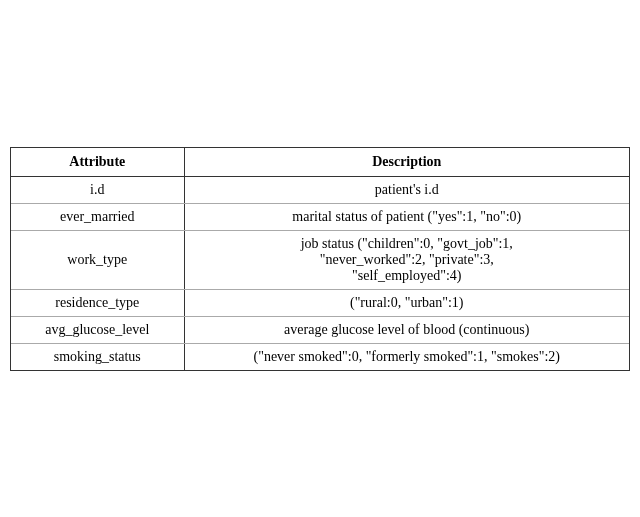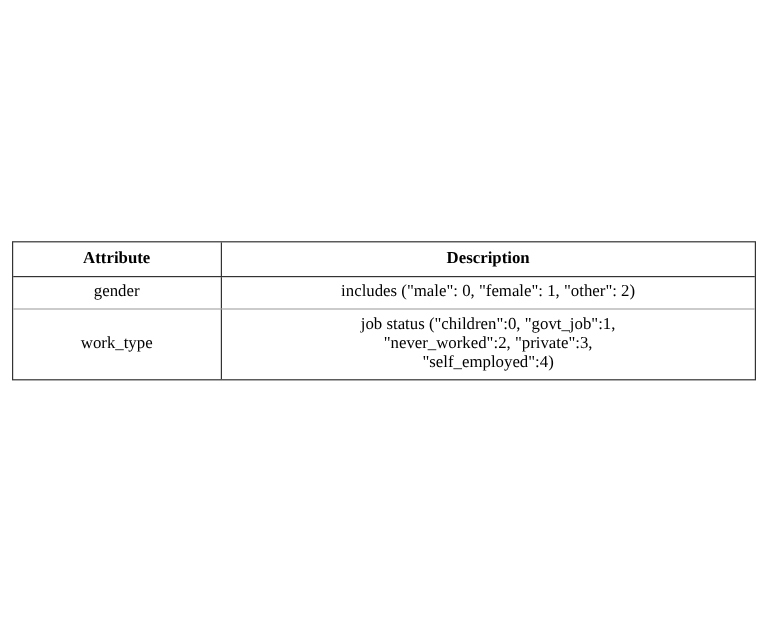--- a/index.html
+++ b/index.html
@@ -71,23 +71,39 @@
 
 <div class="table-container">
   <table>
     <thead>
       <tr>
         <th class="col-attr">Attribute</th>
         <th class="col-desc">Description</th>
       </tr>
     </thead>
     <tbody id="table-body">
+    <tr>
+          <td>i.d</td>
+          <td>patient's i.d</td>
+        </tr>
         <tr>
-          <td>gender</td>
-          <td>includes ("male": 0, "female": 1, "other": 2)</td>
+          <td>ever_married</td>
+          <td>marital status of patient ("yes":1, "no":0)</td>
         </tr>
         <tr>
           <td>work_type</td>
           <td>job status ("children":0, "govt_job":1,<br>"never_worked":2, "private":3,<br>"self_employed":4)</td>
+        </tr>
+        <tr>
+          <td>residence_type</td>
+          <td>("rural:0, "urban":1)</td>
+        </tr>
+        <tr>
+          <td>avg_glucose_level</td>
+          <td>average glucose level of blood (continuous)</td>
+        </tr>
+        <tr>
+          <td>smoking_status</td>
+          <td>("never smoked":0, "formerly smoked":1, "smokes":2)</td>
         </tr>
       </tbody>
   </table>
 </div>
 
 </body></html>

